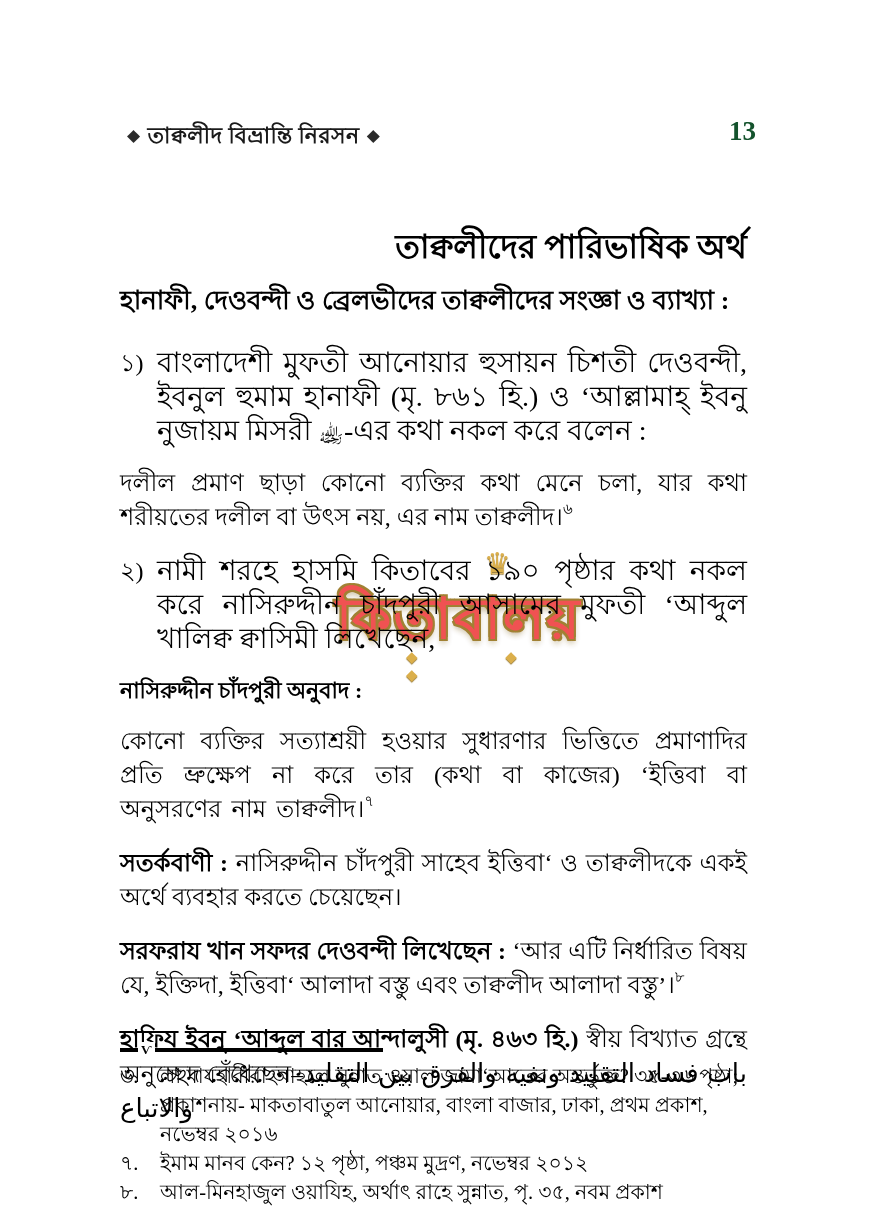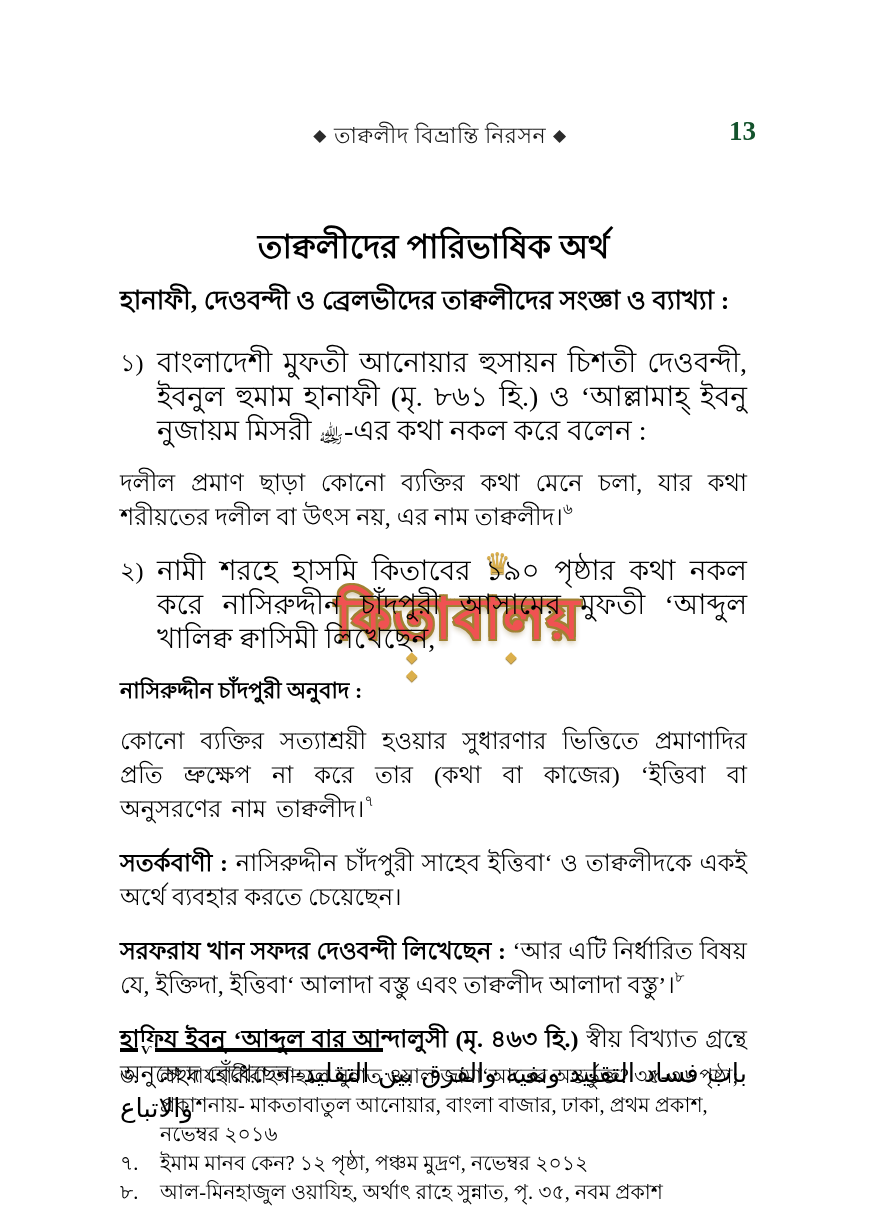--- a/index.html
+++ b/index.html
@@ -17,23 +17,23 @@
     background: #ffffff;
   }
   
   .header {
     position: absolute;
     top: 118px; left: 120px; right: 110px;
     height: 36px;
     z-index: 2;
   }
   .running-title {
-    text-align: center;
+    text-align: left;
     font-size: 22px;
-    font-weight: 400;
+    font-weight: 700;
     color: #1a1a1a;
     letter-spacing: 0.5px;
   }
   .running-title .diamond {
     font-size: 17px;
     position: relative; top: -2px;
     padding: 0 7px;
     color: #2b2b2b;
   }
   .page-number {
@@ -45,21 +45,21 @@
     font-family: "Liberation Serif", serif;
   }
   
   .content {
     position: absolute;
     top: 225px; left: 120px;
     width: 627px;
     z-index: 2;
   }
   .doc-title {
-    text-align: center;
+    text-align: right;
     font-size: 33px;
     font-weight: 800;
     line-height: 44px;
     margin: 0 0 14px 0;
   }
   .doc-subtitle {
     font-size: 26px;
     font-weight: 800;
     line-height: 36px;
     margin: 0 0 27px 0;

